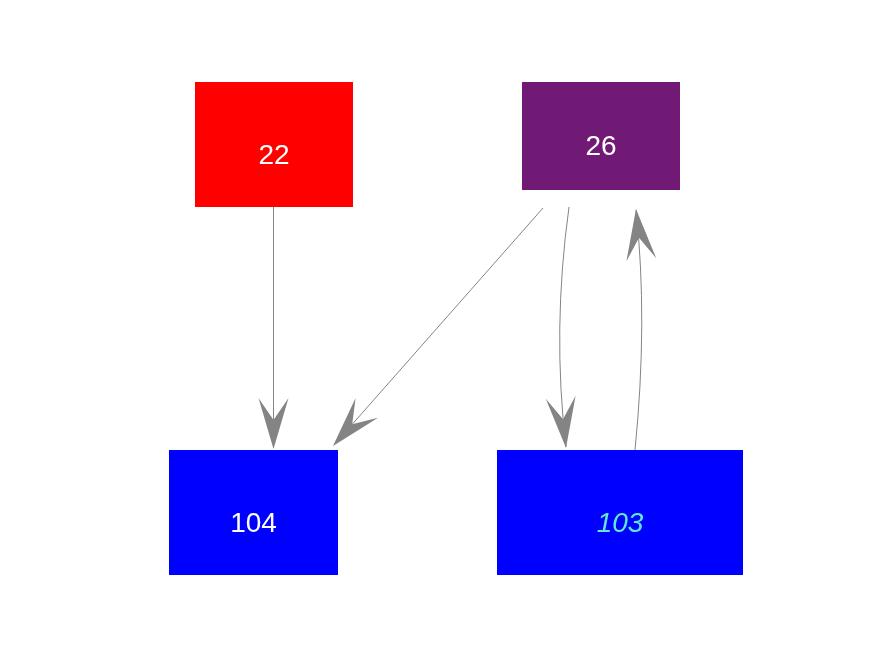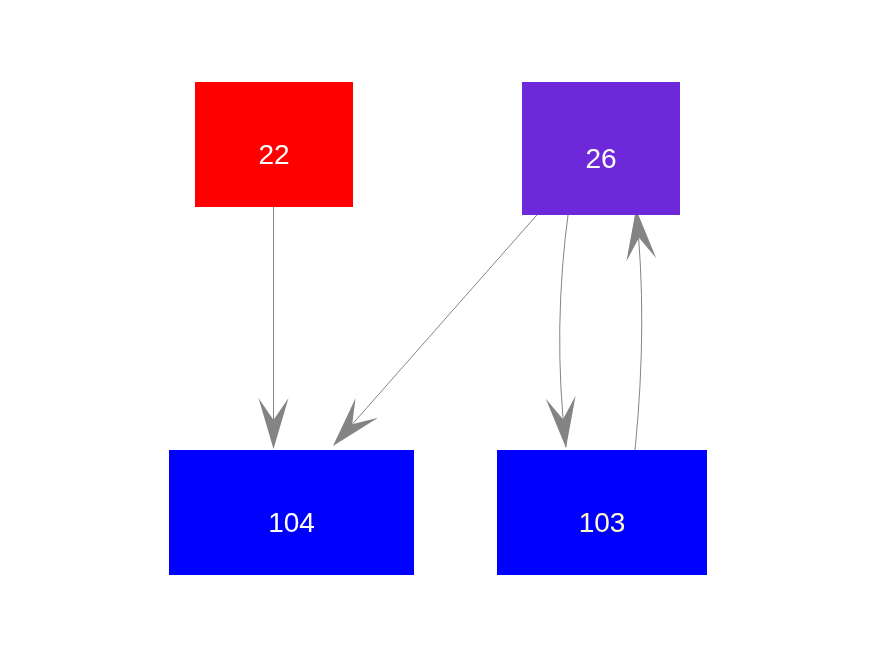--- a/index.html
+++ b/index.html
@@ -48,22 +48,22 @@
       <path d="M 543 208 L 334 445" fill="none" stroke="#848484" stroke-width="1"></path>
       <polygon points="333.0,446.0 355.6,397.9 352.2,424.3 378.0,417.7" fill="#848484"></polygon>
       <path d="M 569 207 Q 552 330 566 447" fill="none" stroke="#848484" stroke-width="1"></path>
       <polygon points="566.0,448.0 545.8,398.8 563.0,419.2 575.6,395.7" fill="#848484"></polygon>
       <path d="M 635 450 Q 648 320 636 210" fill="none" stroke="#848484" stroke-width="1"></path>
       <polygon points="636.0,209.0 656.2,258.2 639.0,237.8 626.4,261.3" fill="#848484"></polygon>
     </svg>
 <div class="node" style="left: 195px; top: 82px; width: 158px; height: 125px; background: rgb(255, 0, 0); color: rgb(255, 255, 255);">
       <span>22</span>
     </div>
-    <div class="node" style="left: 522px; top: 82px; width: 158px; height: 133px; background: #6d28d9; color: rgb(255, 255, 255);">
+    <div class="node" style="left: 522px; top: 82px; width: 158px; height: 108px; background: #701a75; color: rgb(255, 255, 255);">
       <span>26</span>
     </div>
-    <div class="node" style="left: 169px; top: 450px; width: 245px; height: 125px; background: rgb(0, 0, 255); color: rgb(255, 255, 255); justify-content: center;">
+    <div class="node" style="left: 169px; top: 450px; width: 169px; height: 125px; background: rgb(0, 0, 255); color: rgb(255, 255, 255); justify-content: center;">
       <span>104</span>
     </div>
-    <div class="node" style="left: 497px; top: 450px; width: 210px; height: 125px; background: rgb(0, 0, 255); color: #fef9c3;">
+    <div class="node" style="left: 497px; top: 450px; width: 246px; height: 125px; background: rgb(0, 0, 255); color: #5eead4; font-style: italic;">
       <span>103</span>
     </div>
   </div>
 
 </body></html>

